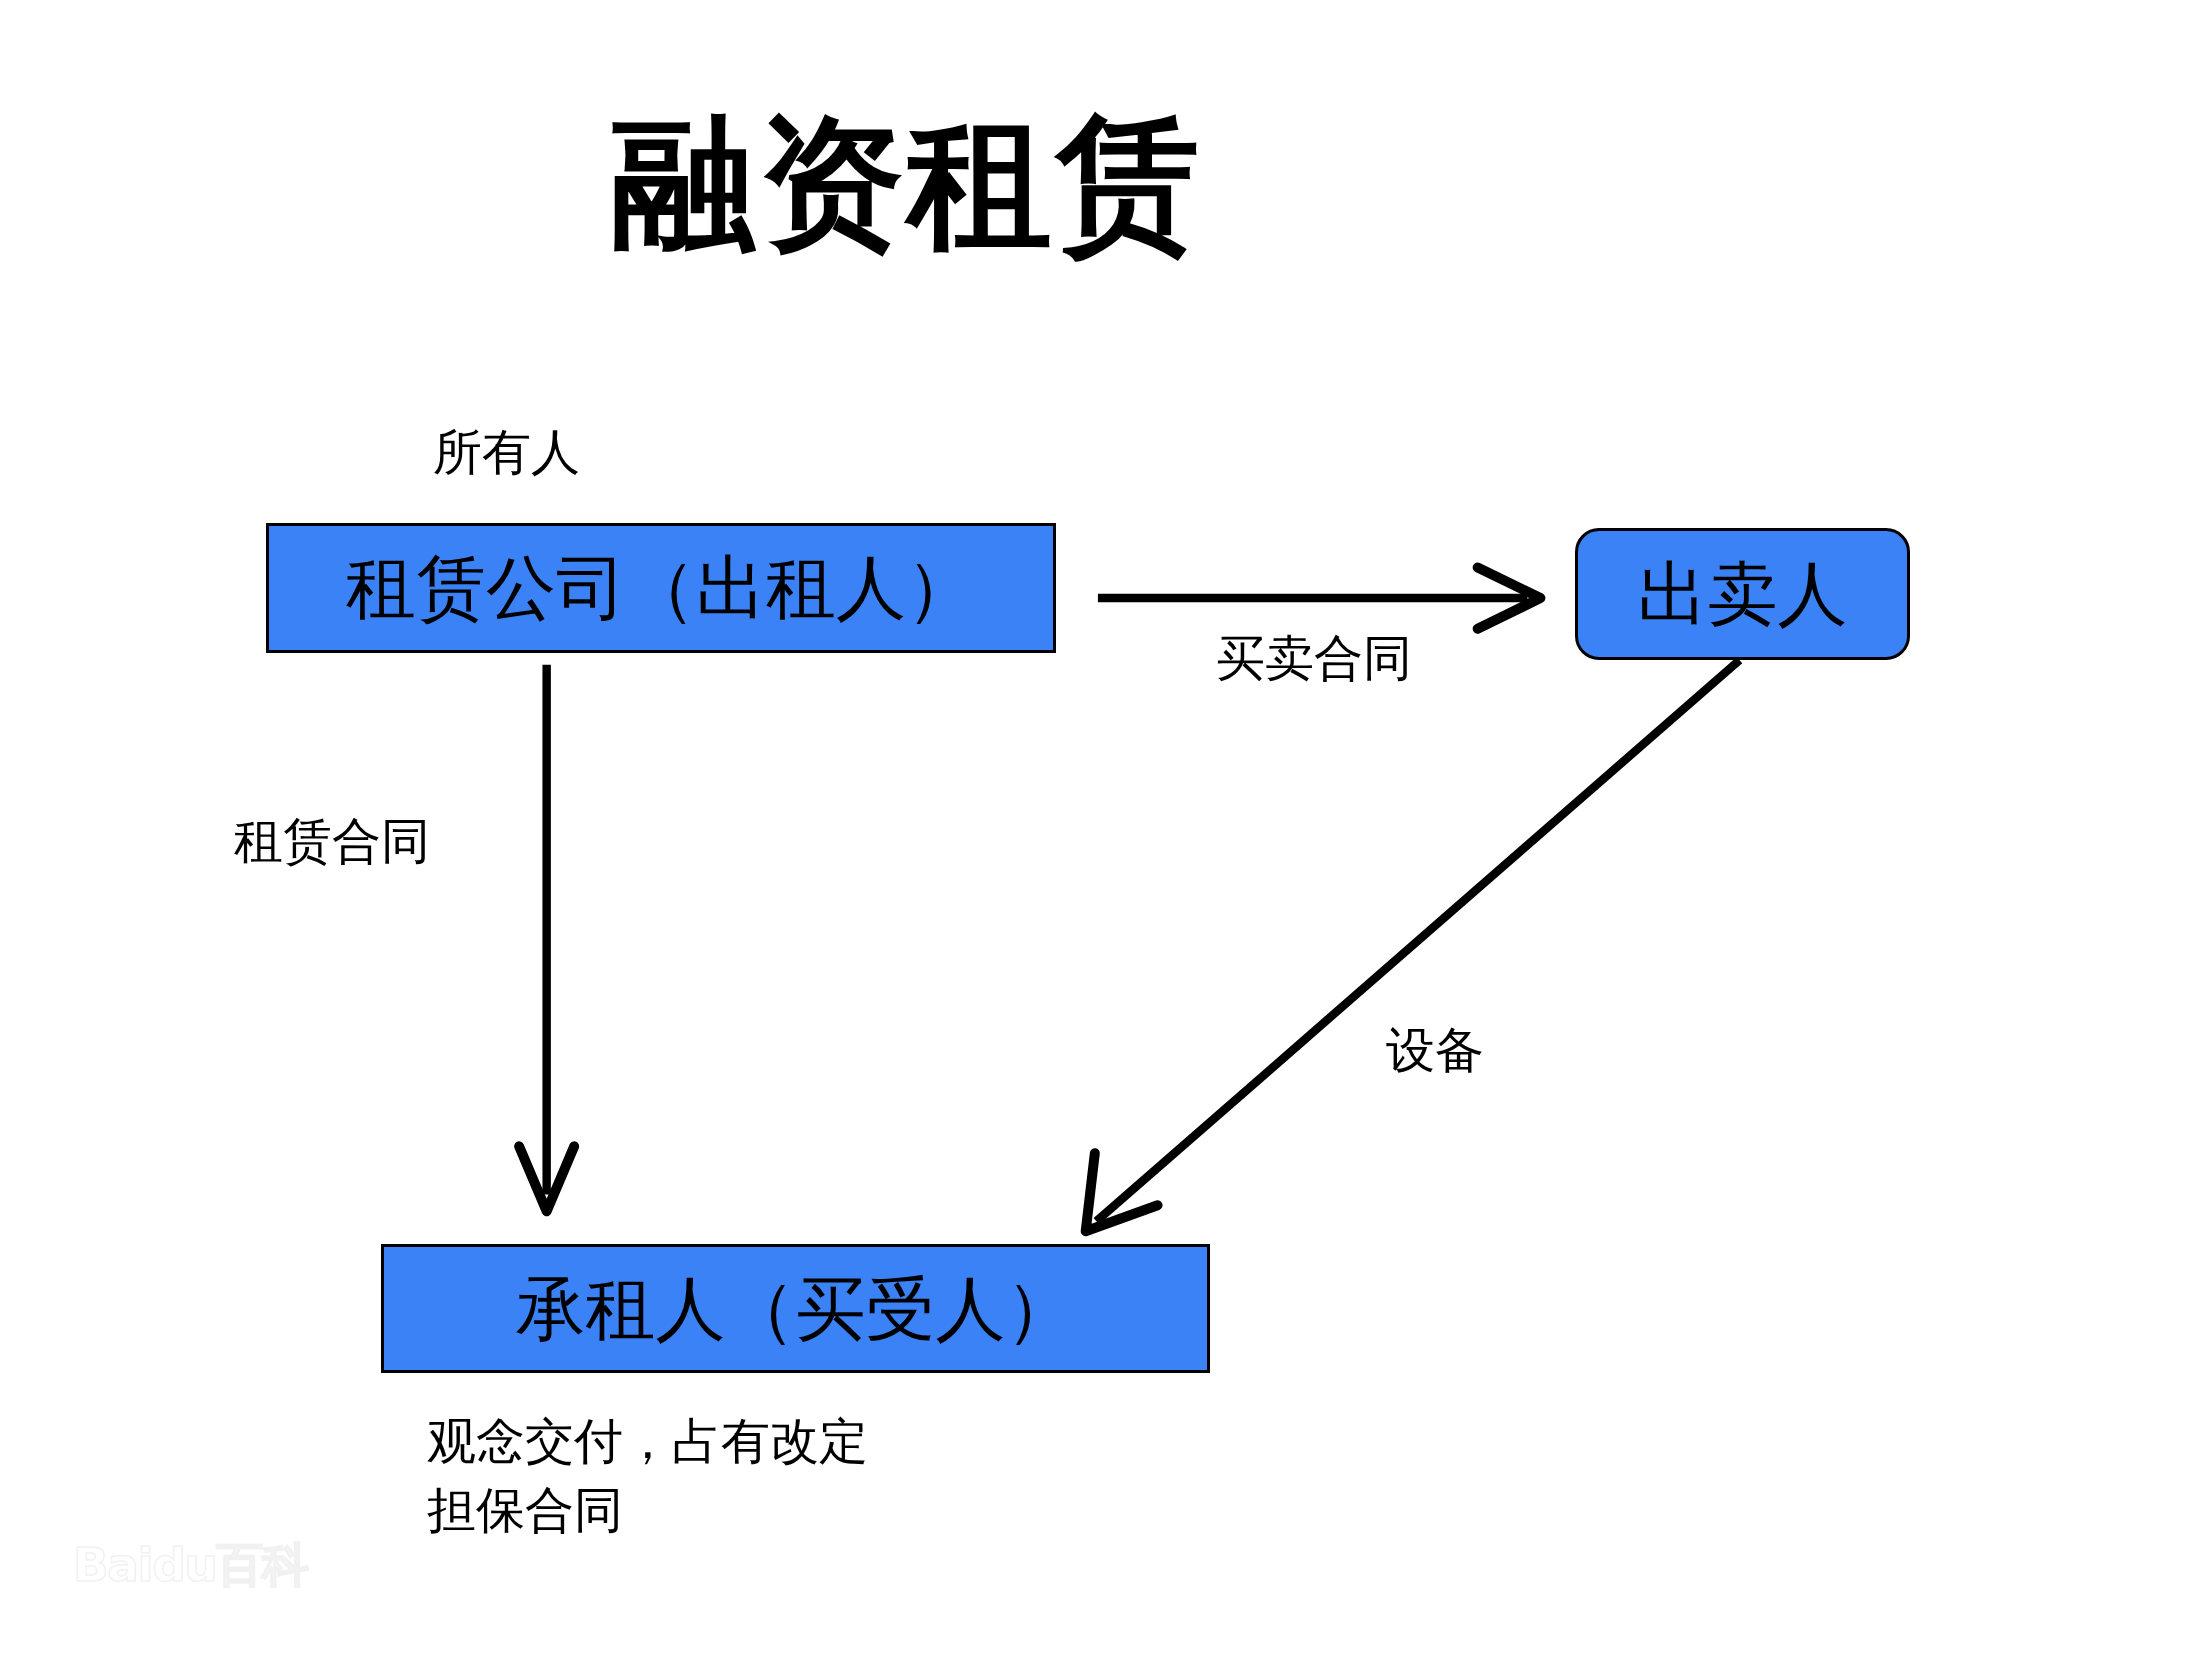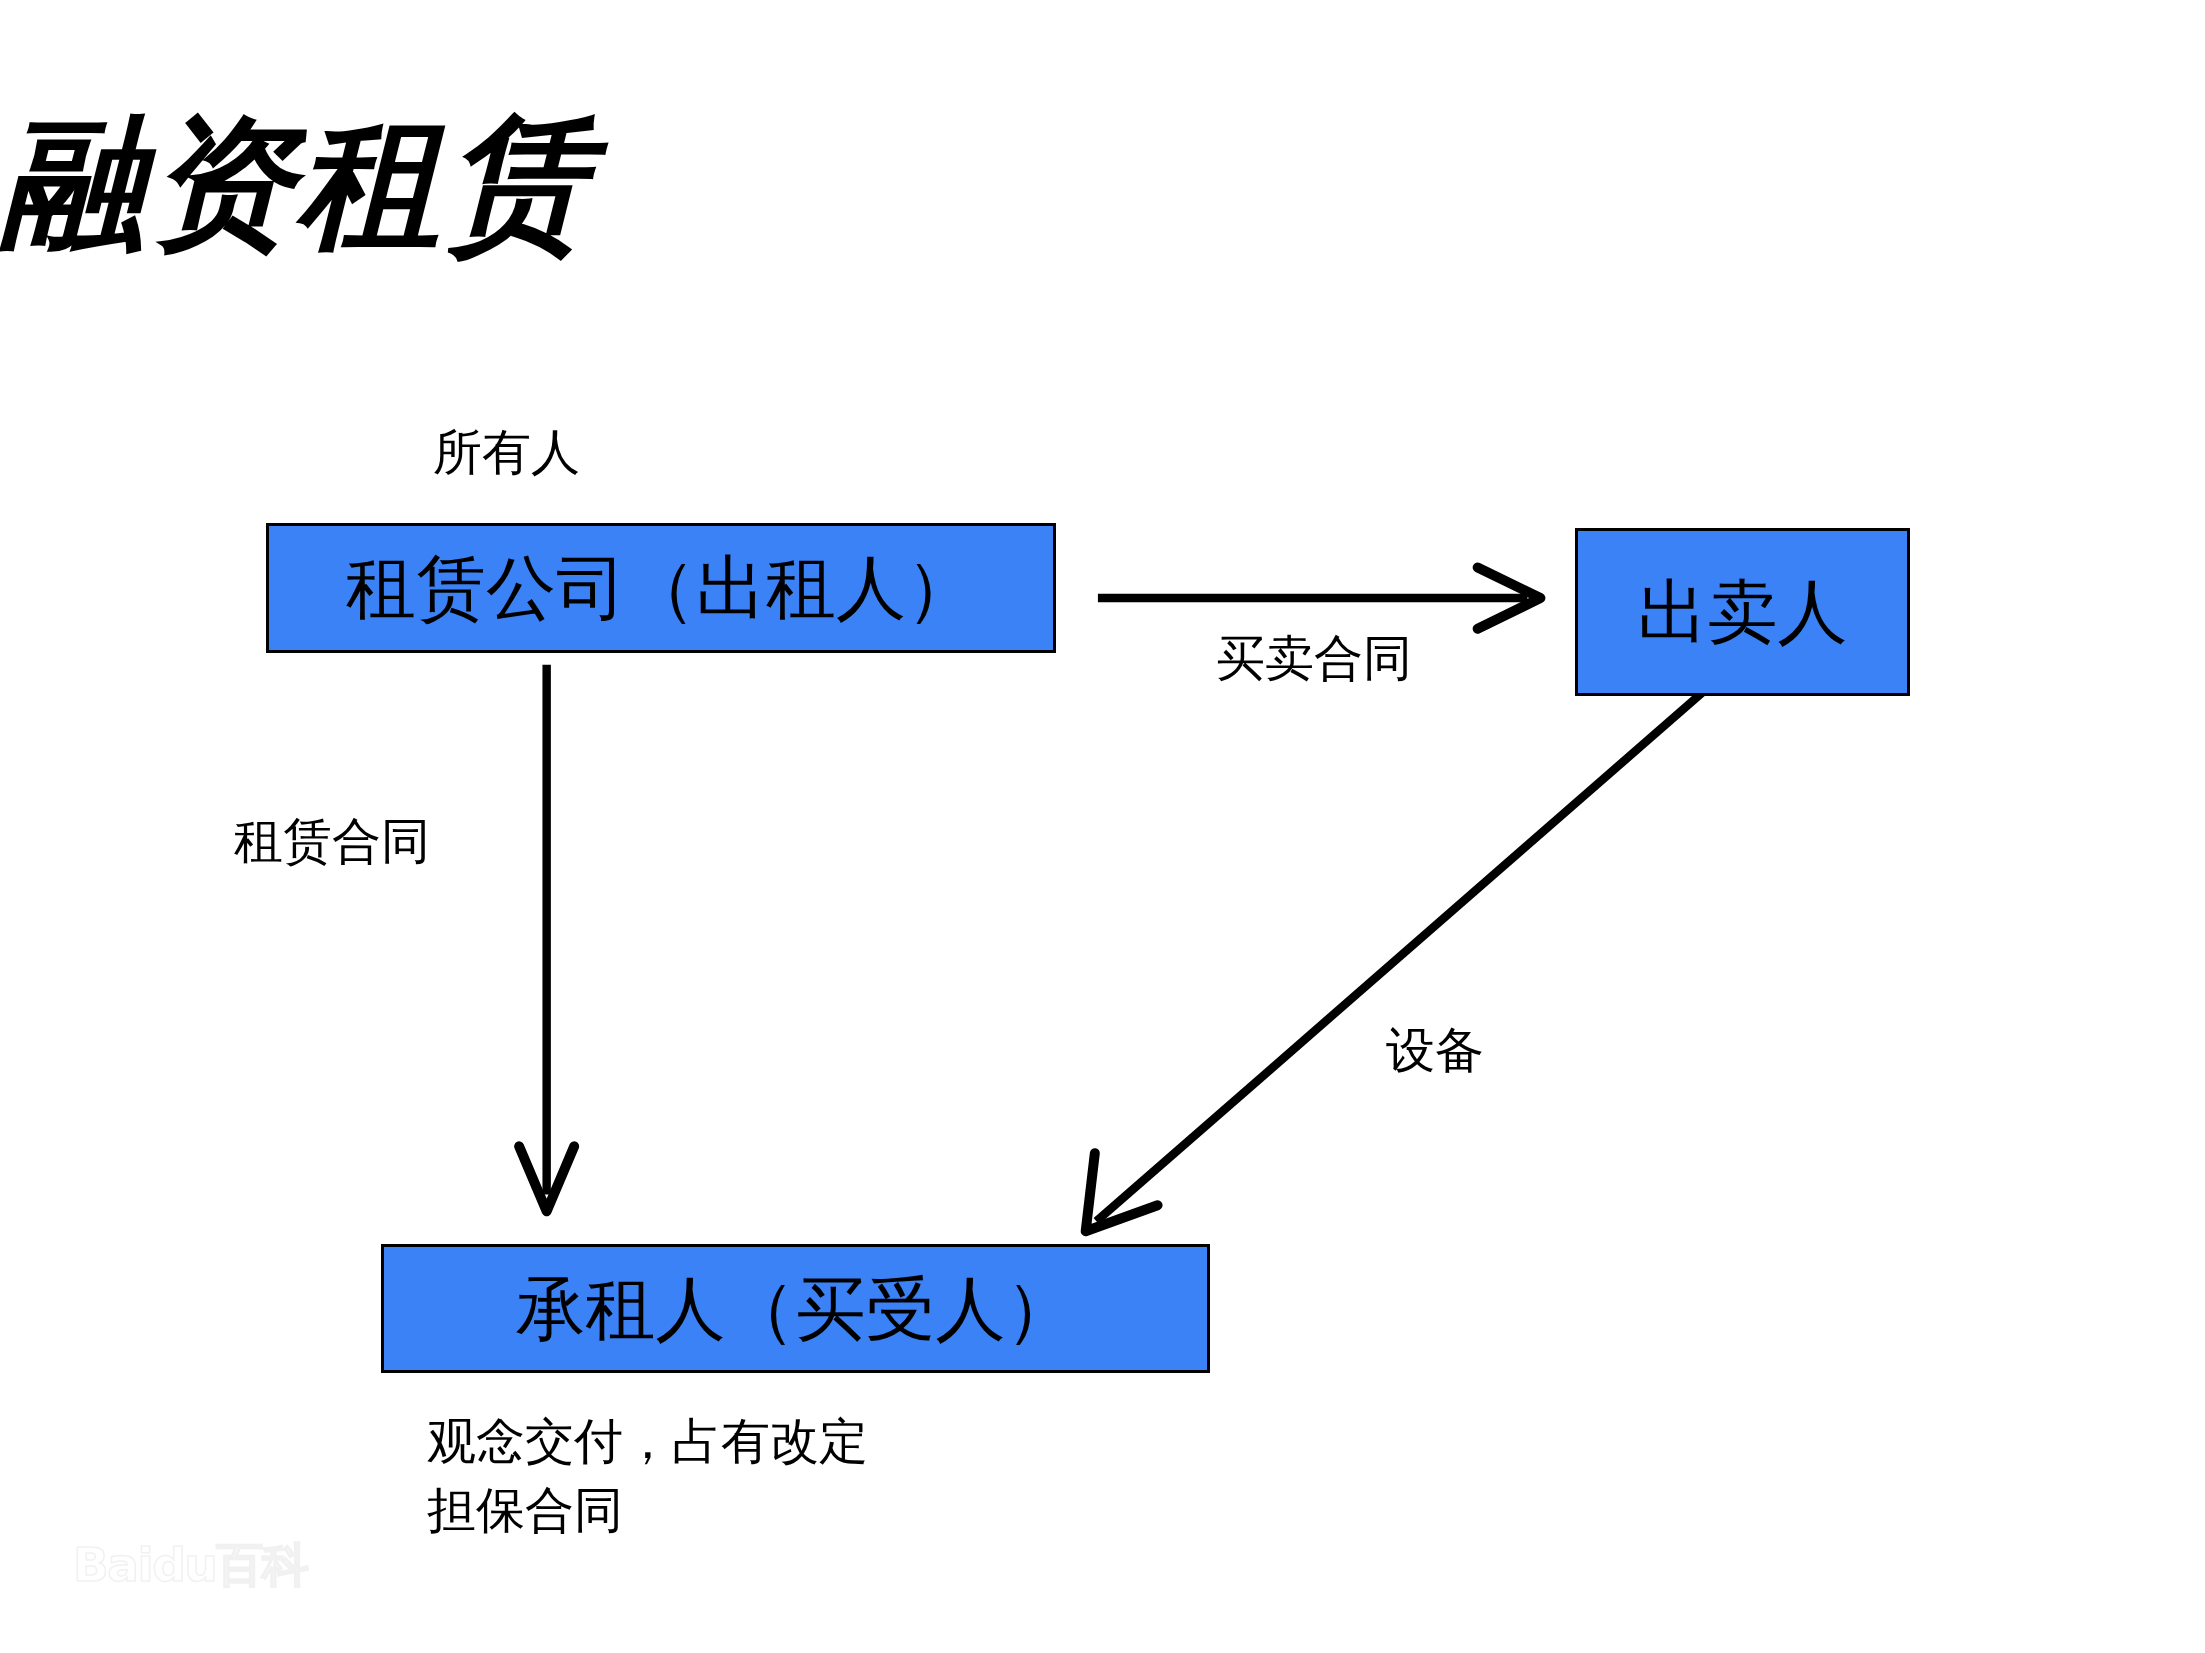--- a/index.html
+++ b/index.html
@@ -16,28 +16,27 @@
     font-family: "DejaVu Serif", "Liberation Serif", serif;
     color: #000000;
   }
 
   
   .title {
     position: absolute;
     left: 0;
     top: 107px;
     width: 1814px;
-    text-align: left;
+    text-align: center;
     font-size: 145px;
     line-height: 153px;
     font-weight: 700;
     letter-spacing: 3.1px;
     font-family: "DejaVu Serif", "Liberation Serif", serif;
     white-space: nowrap;
-    font-style: italic;
   }
 
   
   .node-box {
     position: absolute;
     box-sizing: border-box;
     border: 3.8px solid #000000;
     background: #3b82f6;
     display: flex;
     align-items: center;
@@ -53,21 +52,22 @@
   #box-lessor {
     left: 266px;
     top: 523px;
     width: 790px;
     height: 130px;
   }
   #box-seller {
     left: 1575px;
     top: 528px;
     width: 335px;
-    height: 168px;
+    height: 132px;
+    border-radius: 24px;
   }
   #box-lessee {
     left: 381px;
     top: 1244px;
     width: 829px;
     height: 129px;
   }
 
   
   .label {

